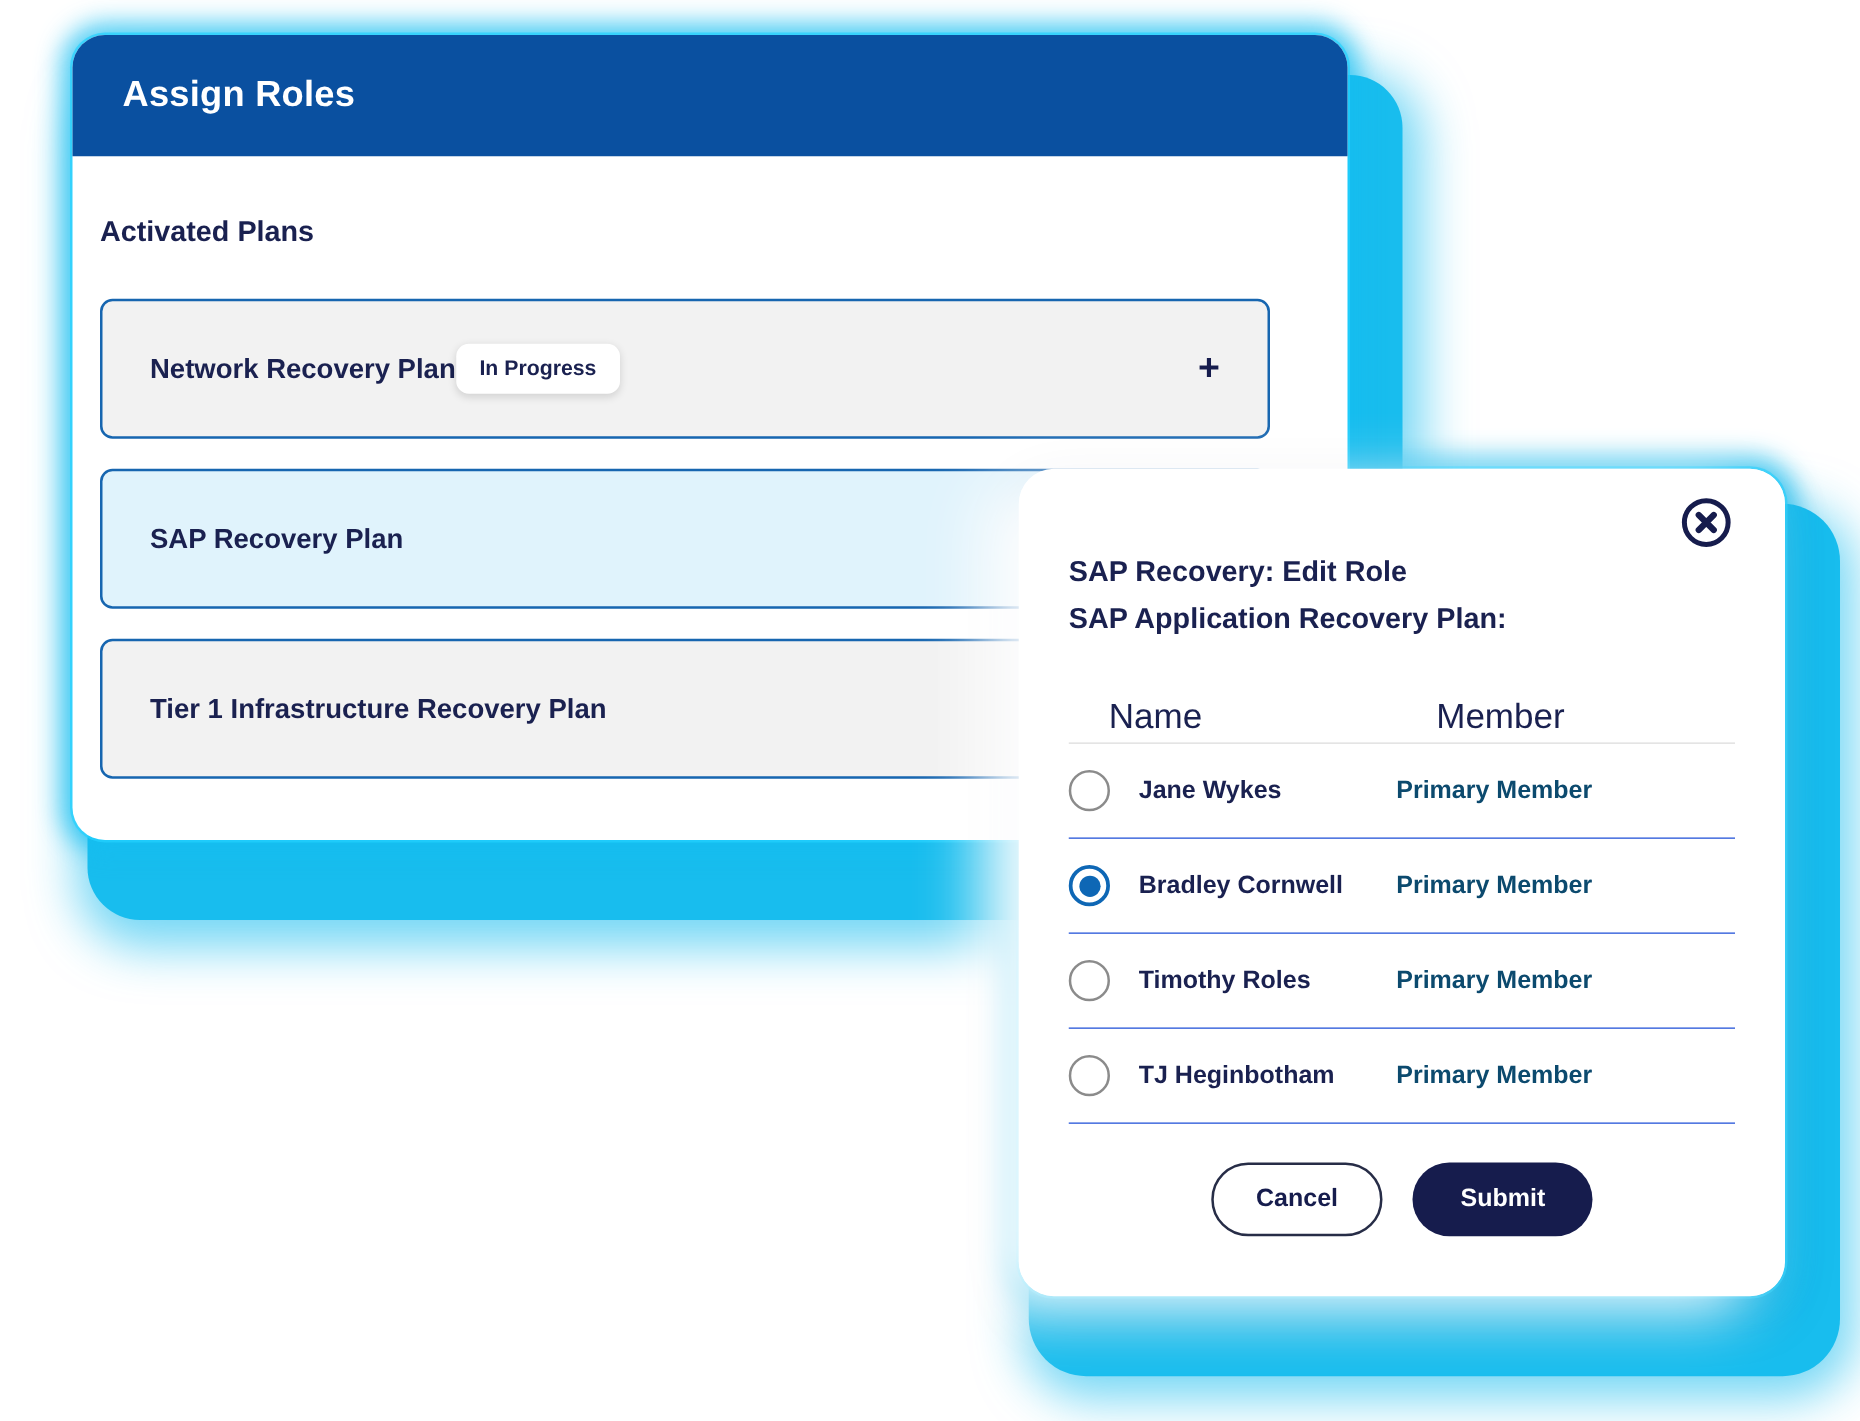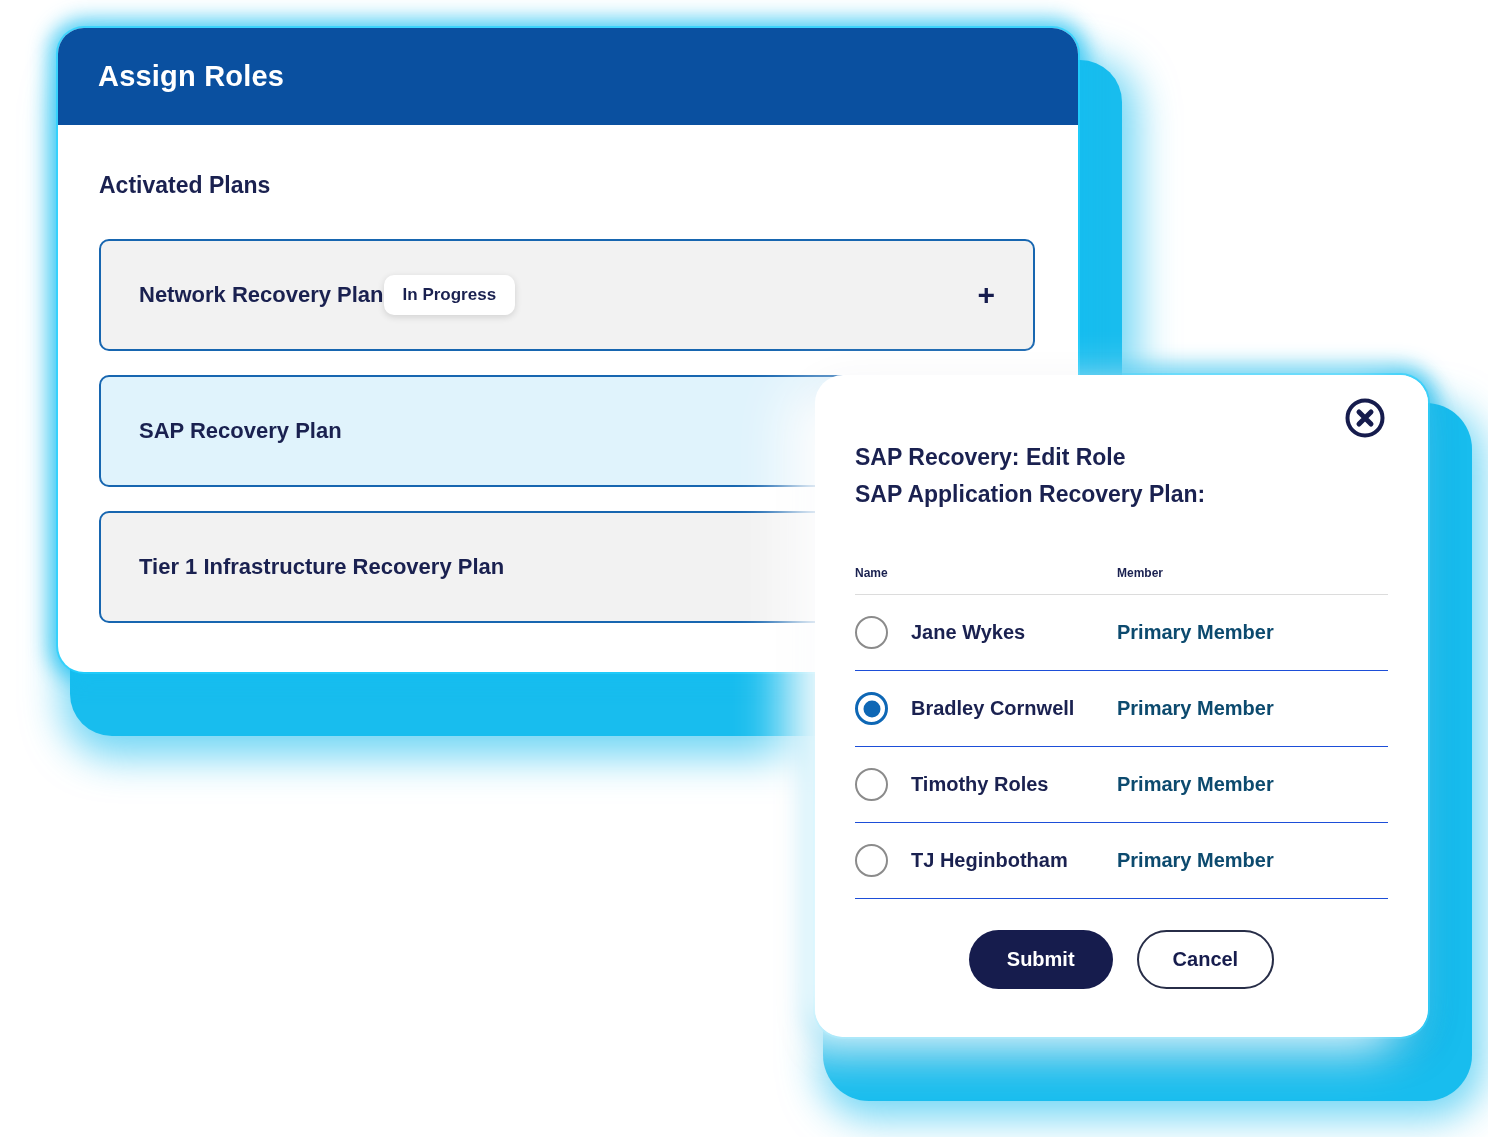--- a/index.html
+++ b/index.html
@@ -37,21 +37,21 @@
       28px 48px 0 16px #18BDEE,
       32px 58px 38px 28px rgba(24,189,238,0.60);
   }
   .main-header {
     height:97px; background:#0A50A0;
     border-radius:26px 26px 0 0;
     display:flex; align-items:center;
     padding:0 40px;
   }
   .main-title { color:#ffffff; font-size:29px; font-weight:700; letter-spacing:0.2px; }
-  .main-body { padding:47px 41px 0 41px; }
+  .main-body { padding:47px 41px 0 22px; }
   .section-heading { font-size:23px; font-weight:700; color:#1A2150; }
 
   .plan-card {
     margin-top:0; height:112px; width:936px;
     background:#F2F2F2;
     border:2px solid #1766B0; border-radius:10px;
     display:flex; align-items:center;
     padding:0 38px; 
     cursor:pointer;
   }
@@ -86,21 +86,21 @@
   .modal-title {
     margin-top:64px;
     font-size:23px; font-weight:700; color:#1A2150; line-height:37px;
   }
   .table-head {
     margin-top:38px;
     display:grid; grid-template-columns:262px 1fr; align-items:center;
     height:44px;
     border-bottom:1px solid #DCDCDC;
   }
-  .col-label { font-size:12px; font-weight:700; color:#1A2150; }
+  .col-label { font-size:28px; font-weight:400; color:#1A2150;margin-left:32px; }
   .member-row {
     display:grid; grid-template-columns:56px 206px 1fr; align-items:center;
     height:76px;
     border-bottom:1px solid #1d4ed8;
   }
   .radio {
     width:33px; height:33px; border-radius:50%;
     border:2px solid #8B8B8B; background:#ffffff;
     position:relative; cursor:pointer;
   }
@@ -198,18 +198,18 @@
       <span class="member-role">Primary Member</span>
     </div>
 
     <div class="member-row">
       <span class="radio"></span>
       <span class="member-name">TJ Heginbotham</span>
       <span class="member-role">Primary Member</span>
     </div>
 
     <div class="btn-row">
+      <button class="btn btn-cancel">Cancel</button>
       <button class="btn btn-submit">Submit</button>
-      <button class="btn btn-cancel">Cancel</button>
     </div>
   </div>
 
 </div>
 
 </body></html>

